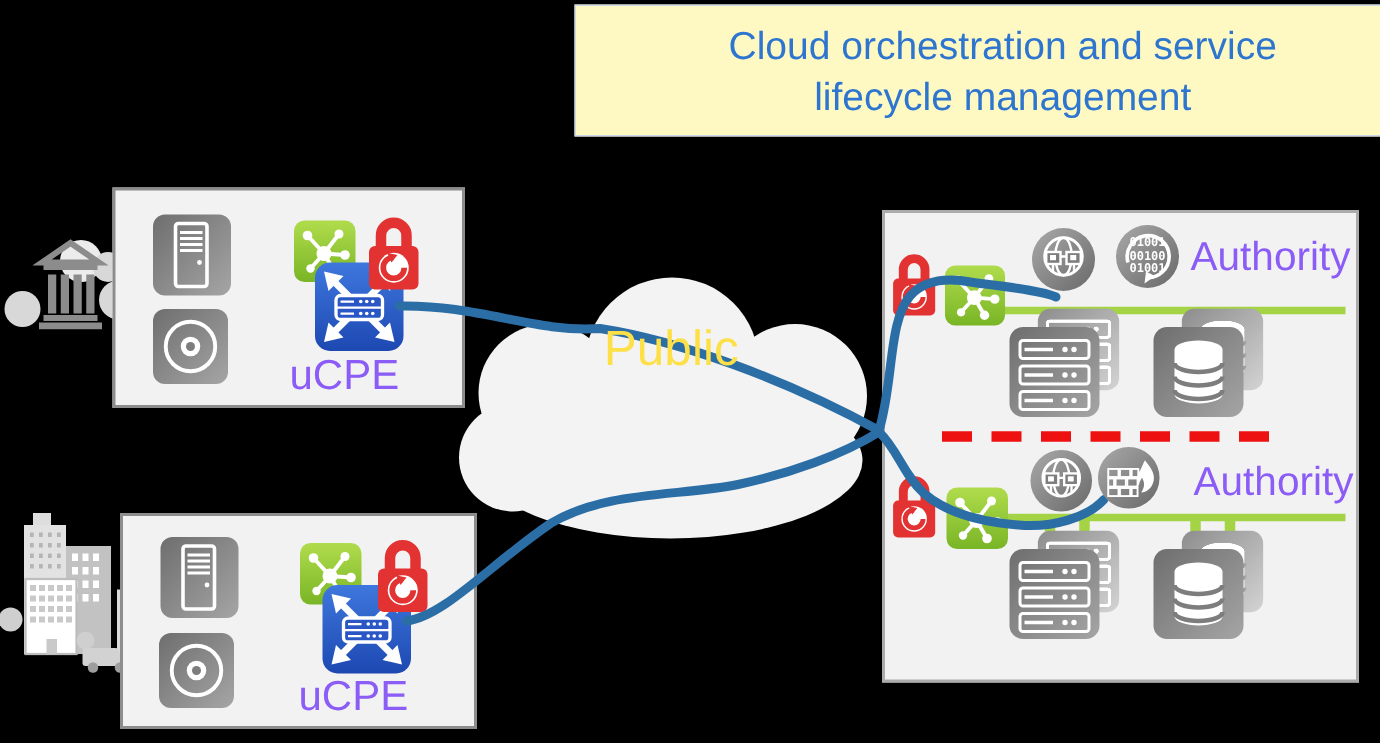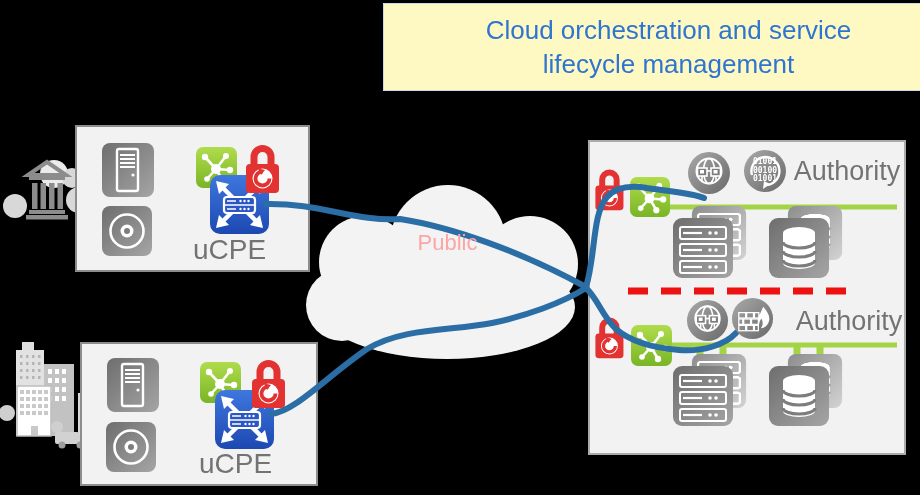--- a/index.html
+++ b/index.html
@@ -7,25 +7,25 @@
          font-family:"Liberation Sans",sans-serif;}
   .layer{position:absolute;left:0;top:0;width:920px;height:495px;pointer-events:none;}
   .box{position:absolute;background:#f2f2f2;border:2px solid #8d8d8d;z-index:2;}
   .dcbox{border-color:#ababab;}
   .titlebox{position:absolute;left:383px;top:3px;width:505px;height:86px;
             background:#fef9c3;border:1px solid #ccd8ea;z-index:2;
             display:flex;align-items:center;justify-content:flex-end;text-align:center;padding-left:32px;}
   .titlebox span{color:#2e75d0;font-size:26px;line-height:1.32;padding:0 26px;}
   .ic{position:absolute;z-index:4;}
   .ic svg{display:block;width:100%;height:100%;}
-  .lbl{position:absolute;z-index:6;color:#737373;}
+  .lbl{position:absolute;z-index:6;color:#8b5cf6;}
   .ucpe{font-size:28px;text-align:left;width:90px;}
   .section-lbl{font-size:27px;text-align:center;width:118px;}
-  .cloud-lbl{left:345px;top:228px;width:205px;text-align:center;
-             font-size:22px;line-height:1.36;color:#fca5a5;}
+  .cloud-lbl{left:345px;top:210px;width:205px;text-align:center;
+             font-size:33px;line-height:1.36;color:#fde047;}
   .bin-text{position:absolute;inset:0;z-index:5;display:flex;flex-direction:column;
             align-items:center;justify-content:center;color:#fff;
             font-family:"DejaVu Sans Mono",monospace;font-size:8px;line-height:8.5px;
             font-weight:bold;}
   .back{filter:brightness(1.28);}
 </style>
 </head>
 <body>
 
 <div id="stage">

